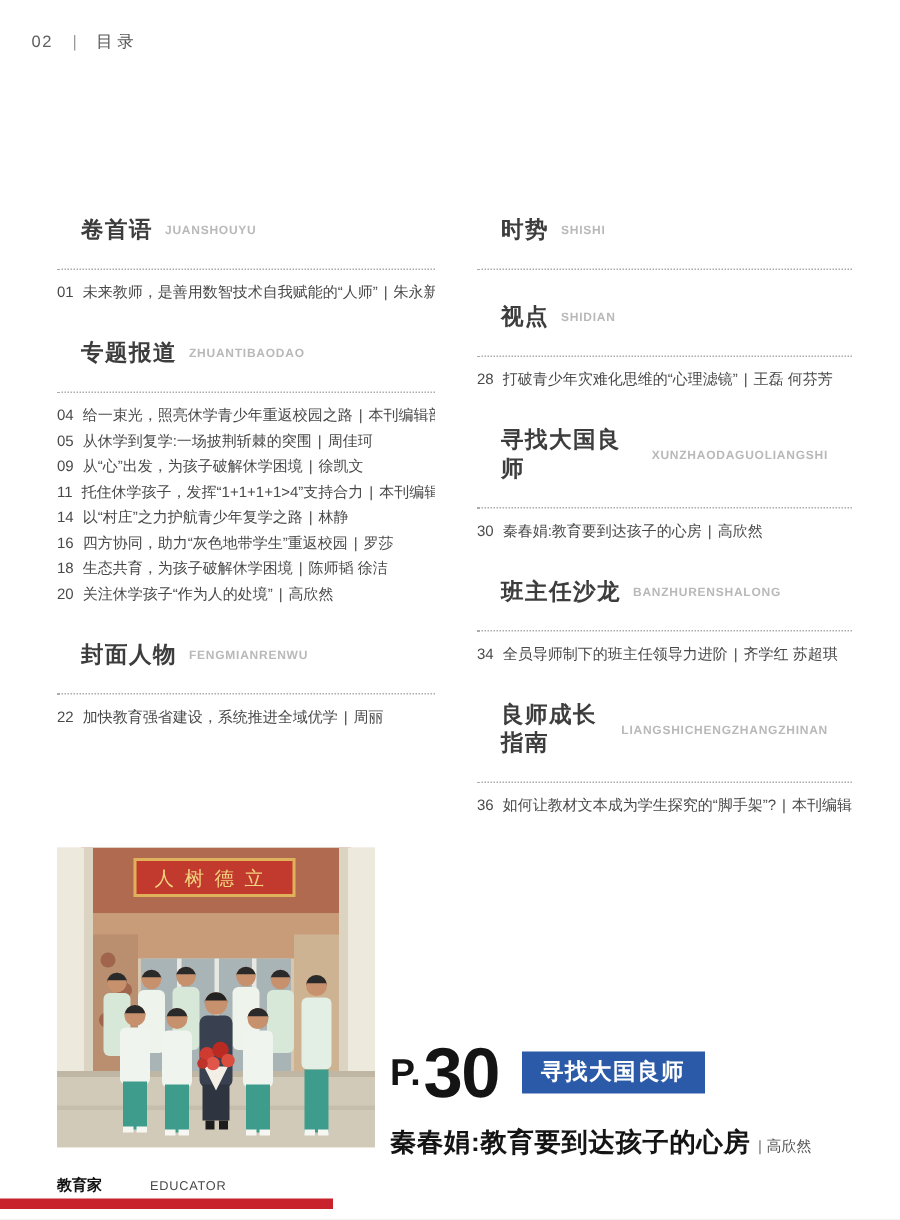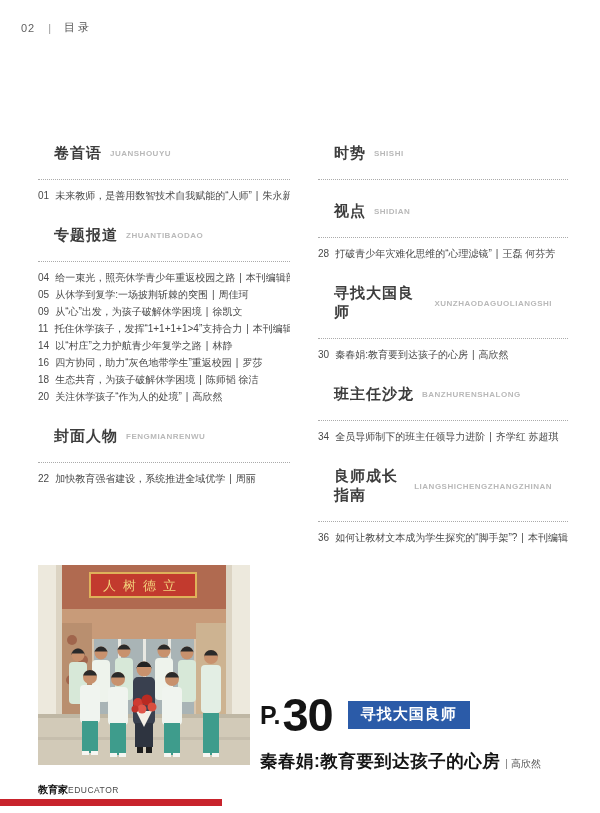--- a/index.html
+++ b/index.html
@@ -38,21 +38,21 @@
   .p-num{font-size:47px;font-weight:bold;color:#141414;line-height:.95;margin-left:2px;letter-spacing:-1px;}
   .badge{margin-left:15px;color:#fff;font-size:15px;font-weight:bold;
          padding:4px 13px 5px;letter-spacing:1px;}
   .ftitle{margin-top:11px;font-size:17.5px;font-weight:bold;color:#141414;white-space:nowrap;letter-spacing:.5px;}
   .fauthor{font-size:10px;font-weight:normal;color:#555;margin-left:5px;letter-spacing:0;}
   .fauthor .sep{color:#777;margin-right:3px;}
 
   
   .pfoot{position:absolute;left:38px;top:783px;display:flex;align-items:center;gap:0;}
   .brand-cn{font-size:10px;font-weight:bold;color:#111;}
-  .brand-en{font-size:8.5px;color:#4a4a4a;letter-spacing:.5px;}
+  .brand-en{font-size:8.5px;color:#4a4a4a;letter-spacing:.5px;margin-left:32px;}
   .red-bar{position:absolute;left:0;top:799px;width:222px;height:7px;}
 </style>
 </head>
 <body>
 
 <div class="page">
 
   <div class="hdr">
     <span class="num">02</span>
     <span class="div">|</span>

